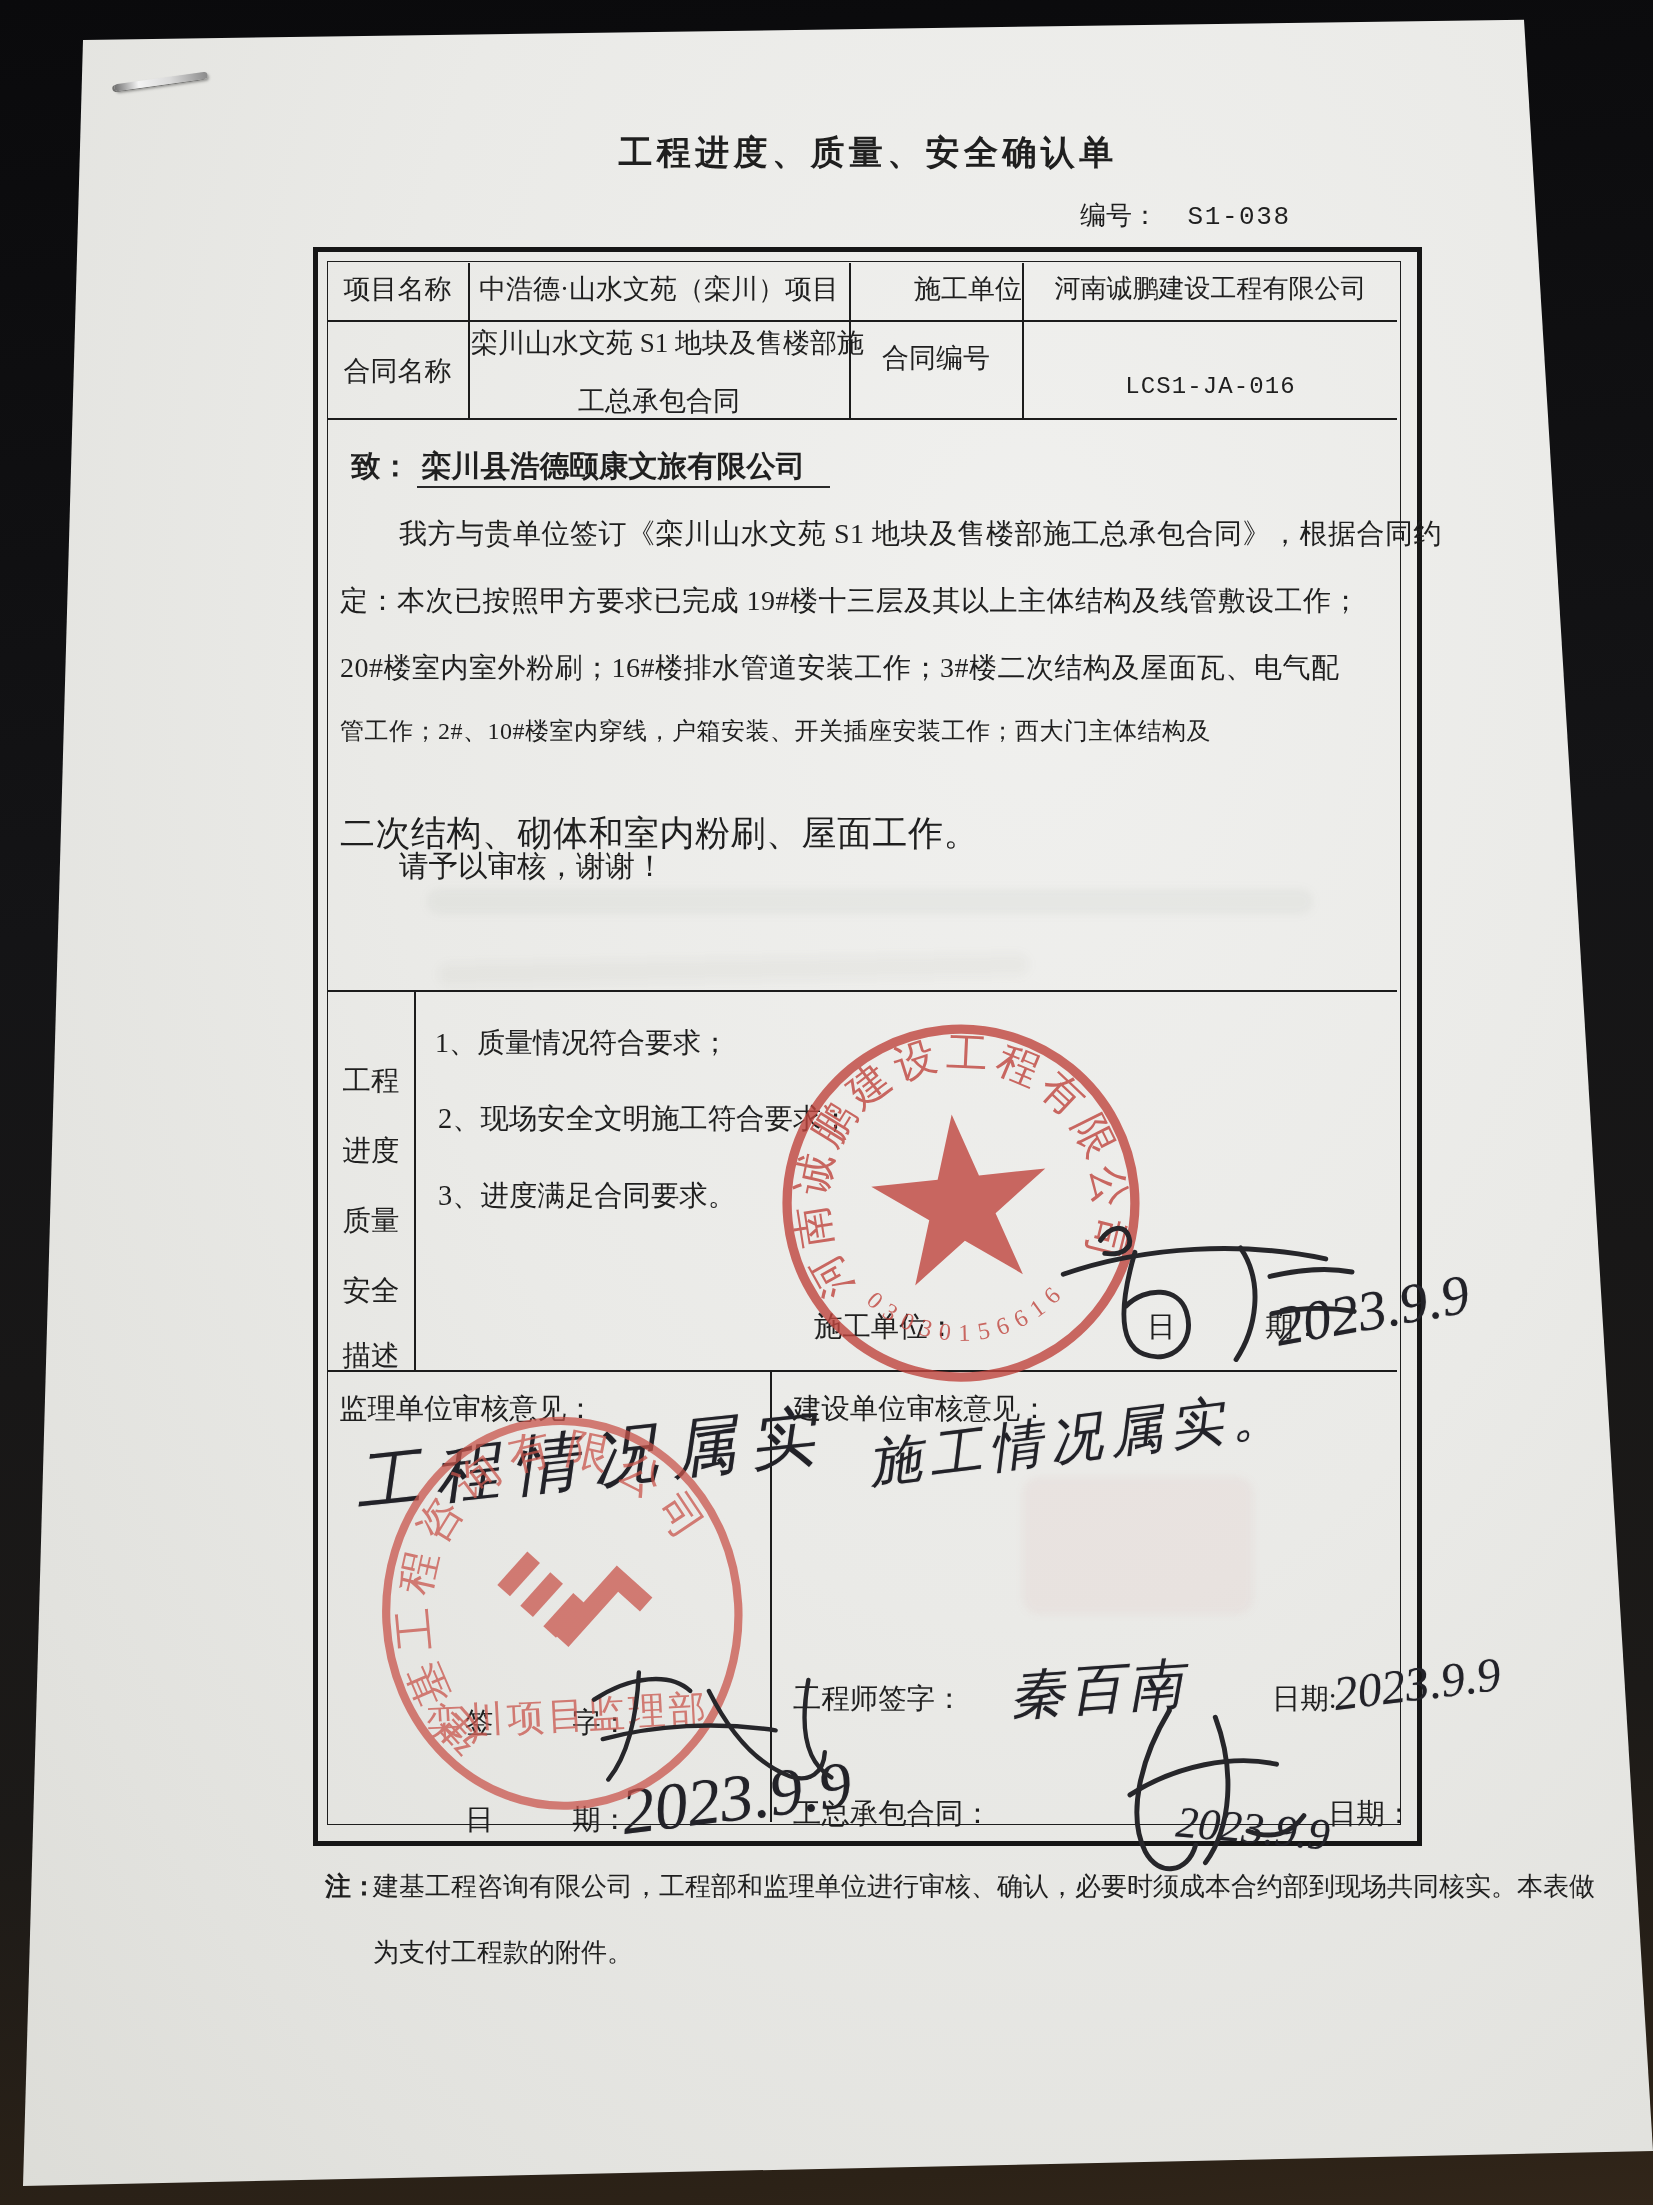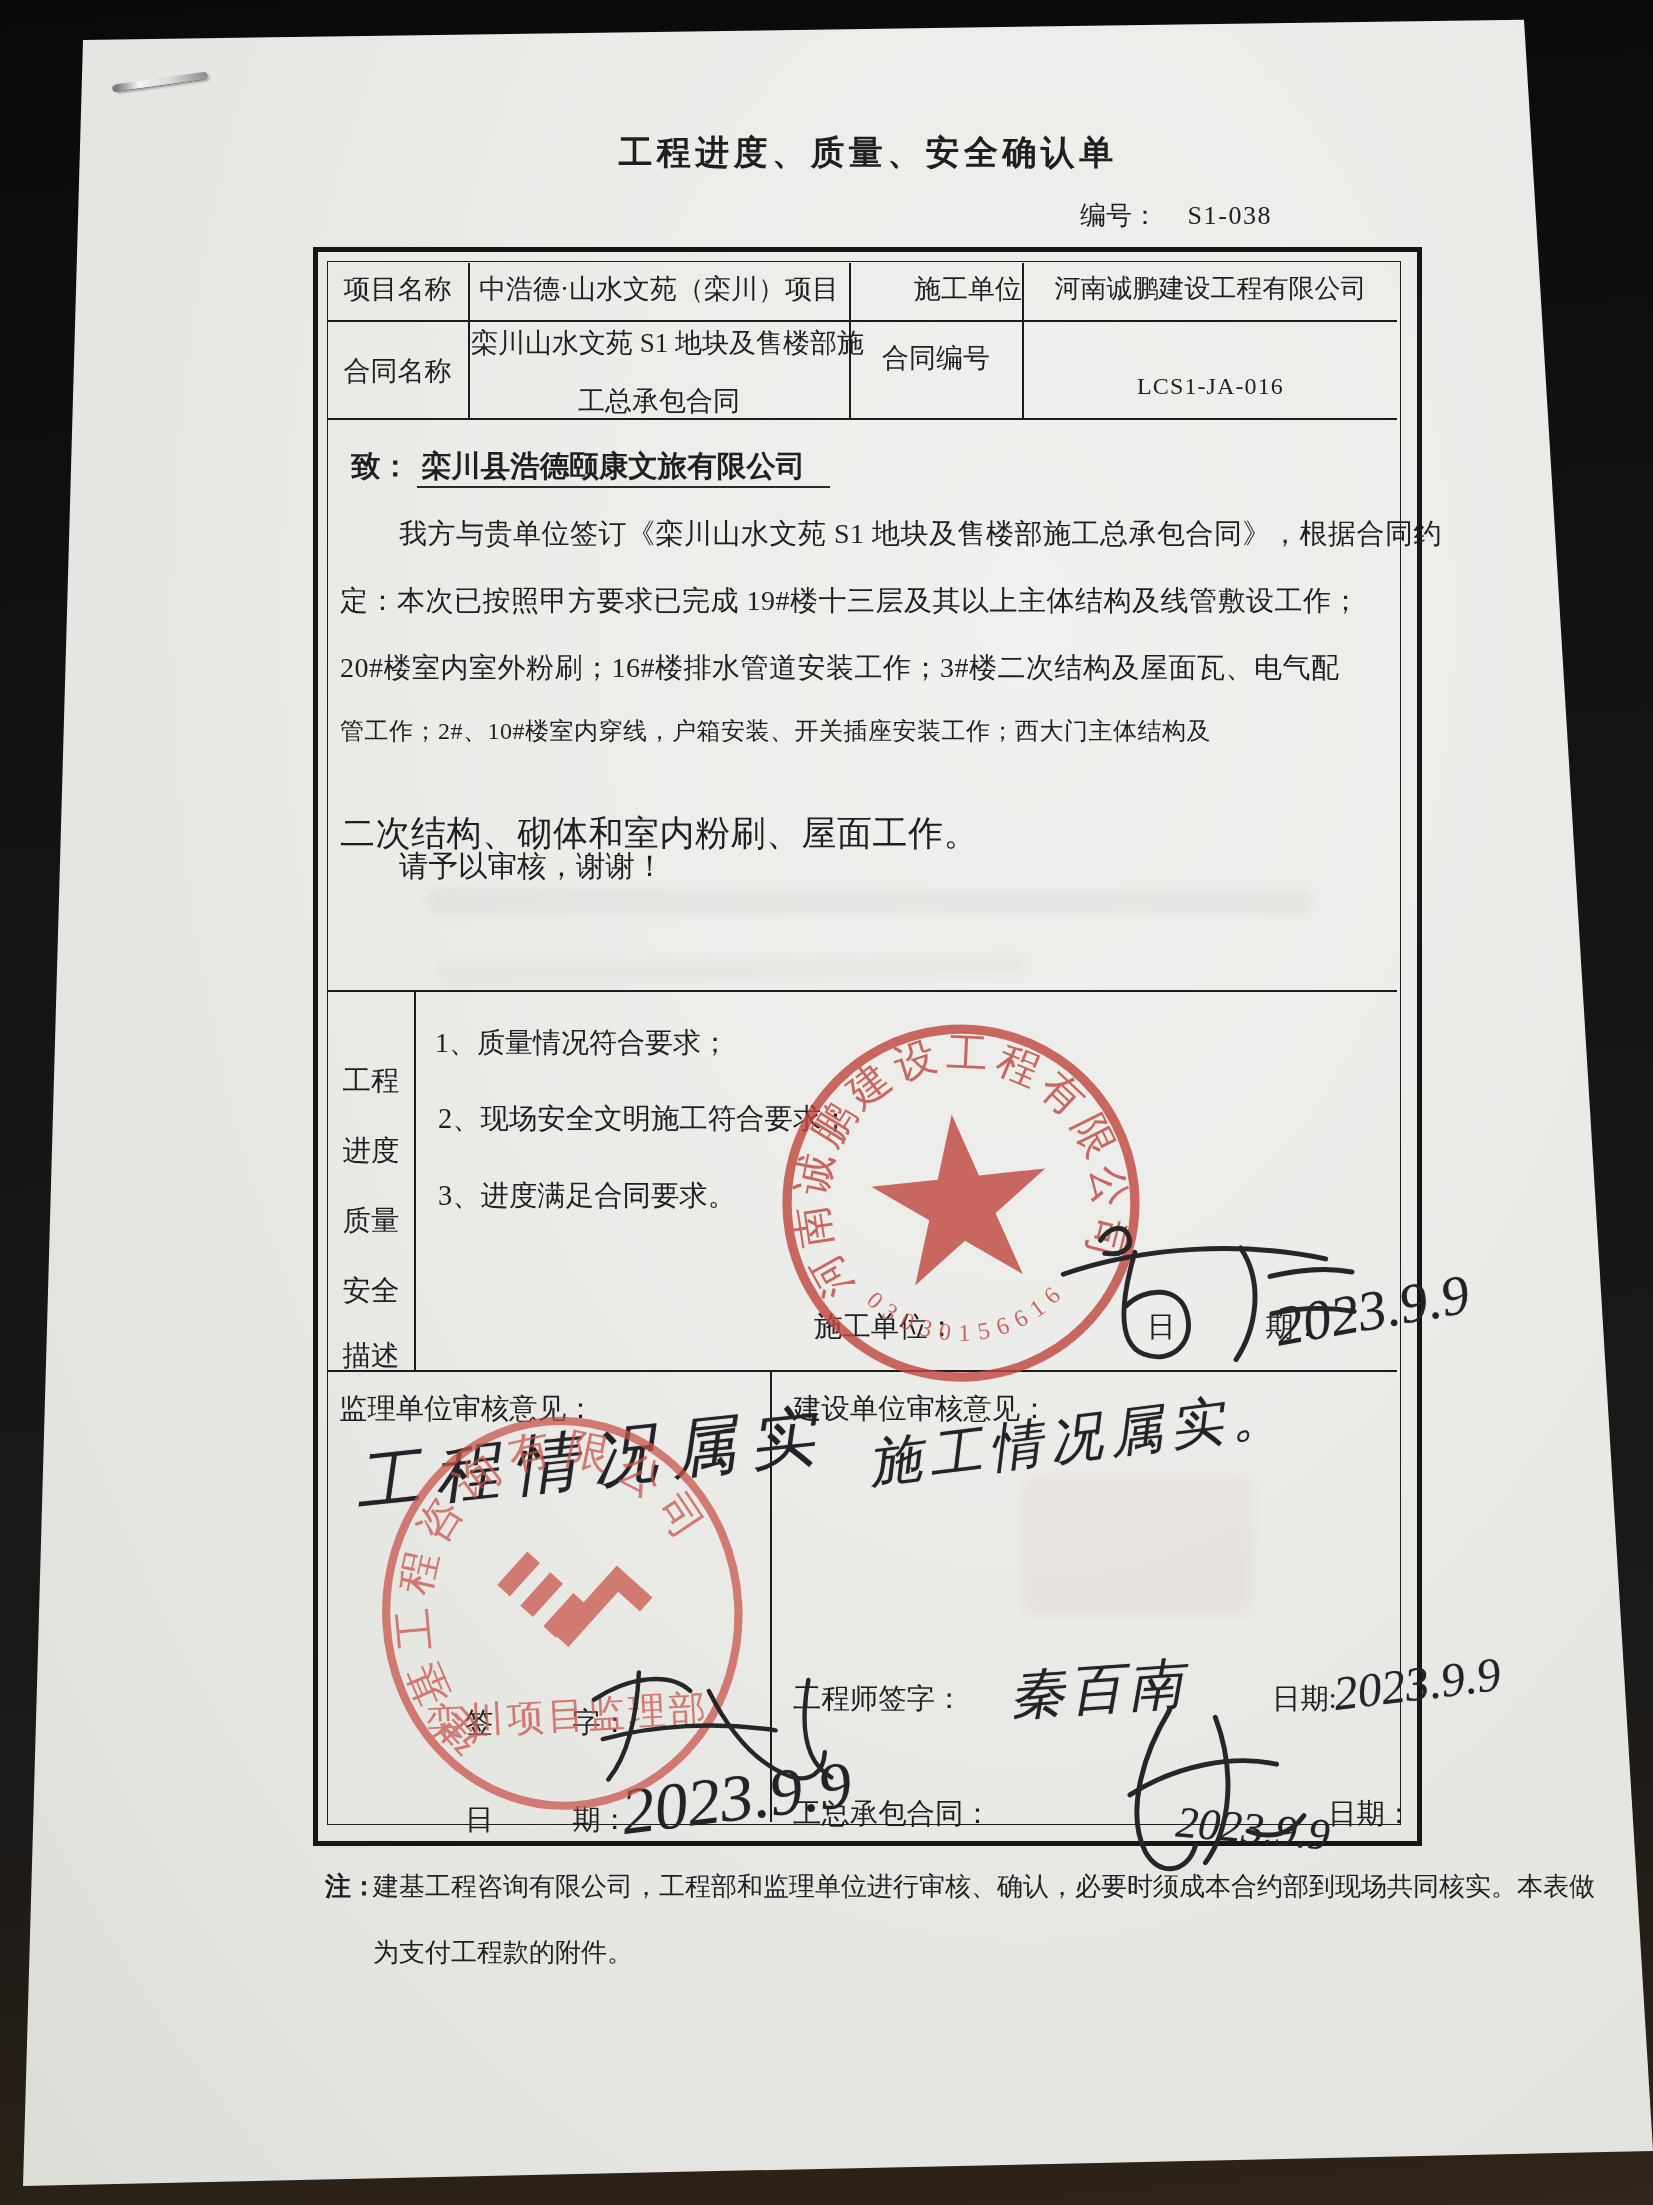--- a/index.html
+++ b/index.html
@@ -10,21 +10,21 @@
   }
   .abs{position:absolute;}
   #paper{
     left:0;top:0;width:1654px;height:2205px;
     background:
       radial-gradient(ellipse at 62% 28%, #f0f0ee 0%, #eaeae7 45%, #e2e2de 80%, #dcdcd7 100%);
     clip-path:polygon(83px 40px, 1524px 19.7px, 1653px 2151px, 23px 2186px);
   }
   .print{color:#1f1f1f;}
   .cjk{font-family:"Liberation Serif", serif;}
-  .latin{font-family:Liberation Serif, serif;}
+  .latin{font-family:Liberation Mono, monospace;}
   .bold{font-weight:bold;}
   .center{text-align:center;}
   .nowrap{white-space:nowrap;}
   .hw{
     font-family:"Liberation Serif", serif; font-style:italic; color:#222228;
     text-shadow:0 0 1.1px rgba(25,25,35,.4); white-space:nowrap;
   }
   .line{background:#1c1c1c;}
   #table-outer{border:5.5px solid #161616;}
   #table-inner{border:1.6px solid #1e1e1e;}

